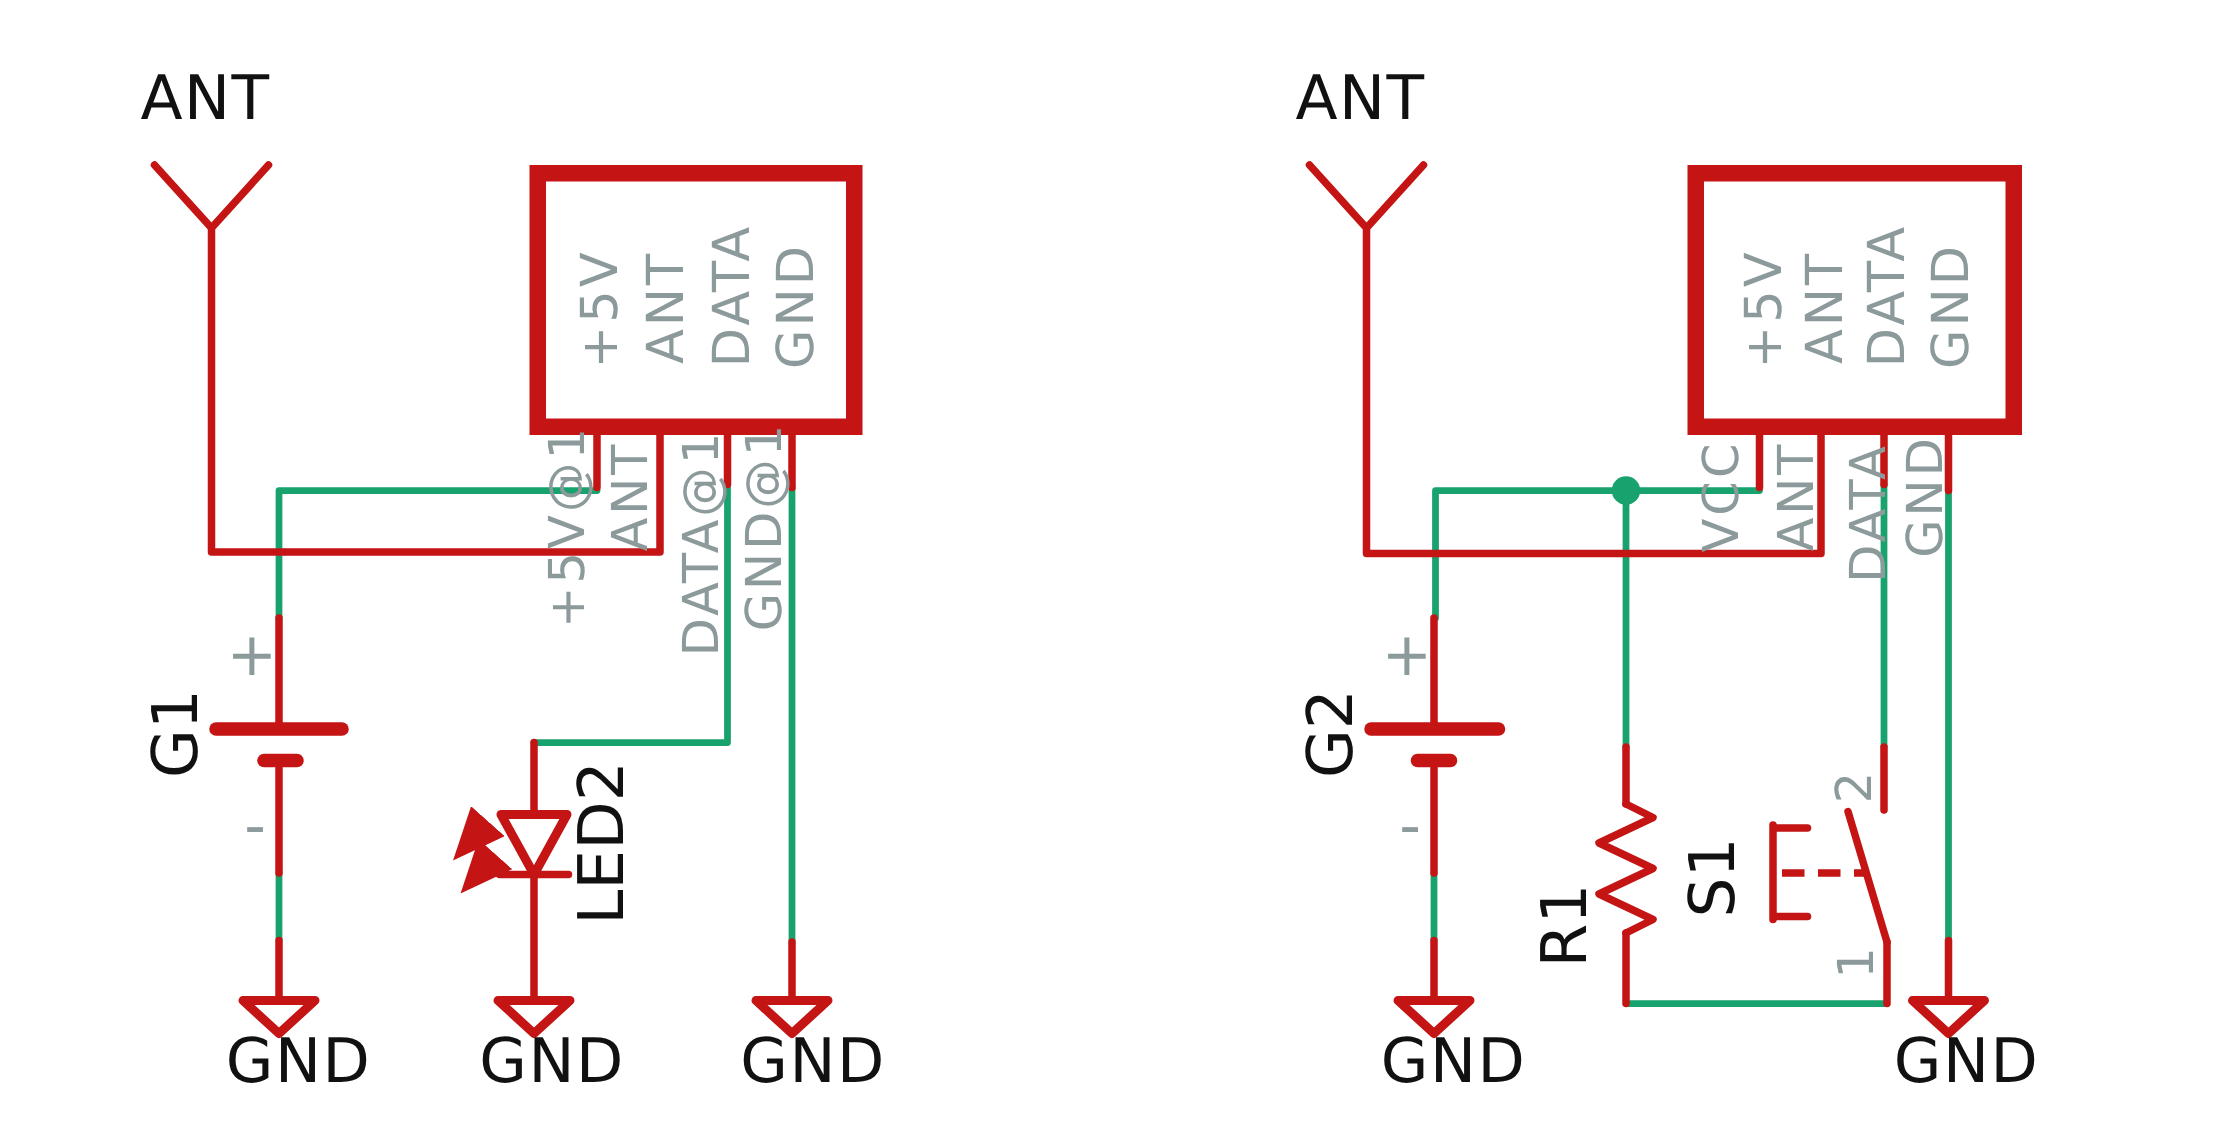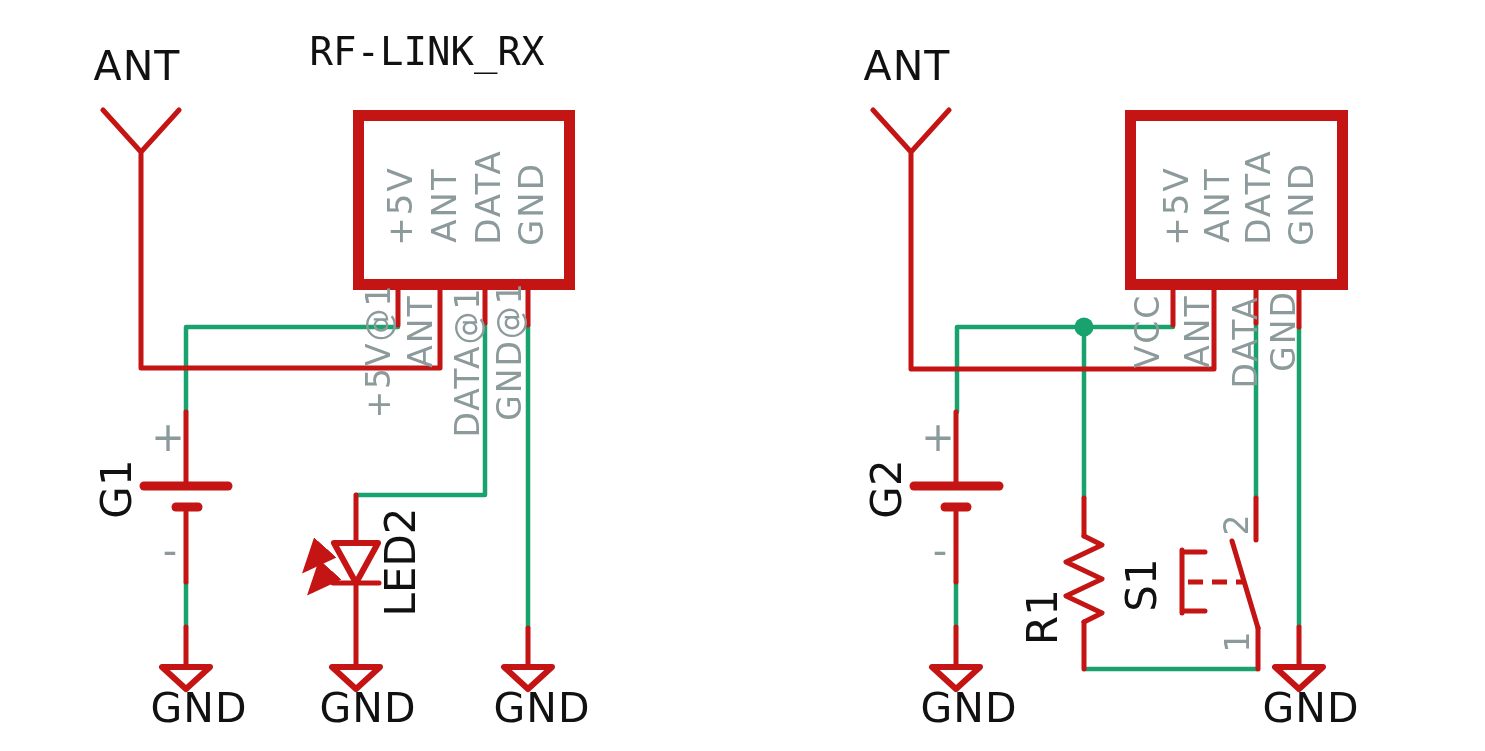--- a/index.html
+++ b/index.html
@@ -102,21 +102,20 @@
     <path class="r" d="M1258 628 V669"></path>
     <path class="r" d="M1182 550 V613 M1182 552 H1205 M1182 611 H1205"></path>
     <path class="dash" d="M1188 582 H1244"></path>
 
     <path class="r" d="M1299 627 V667"></path>
     <polygon class="tri" points="932,667 980,667 956,689"></polygon>
     <polygon class="tri" points="1275,667 1323,667 1299,689"></polygon>
   </svg>
 
   <div class="t big" style="left:137px;top:66px">ANT</div>
-  <div class="t title" style="left:427px;top:51px">RF-LINK_RX</div>
 
   <div class="t v pin gray" style="left:400px;top:206px">+5V</div>
   <div class="t v pin gray" style="left:444px;top:205px">ANT</div>
   <div class="t v pin gray" style="left:488px;top:197px">DATA</div>
   <div class="t v pin gray" style="left:531px;top:204px">GND</div>
 
   <div class="t v net gray" style="left:378px;top:351px">+5V@1</div>
   <div class="t v net gray" style="left:420px;top:331px">ANT</div>
   <div class="t v net gray" style="left:467px;top:362px">DATA@1</div>
   <div class="t v net gray" style="left:509px;top:351px">GND@1</div>

